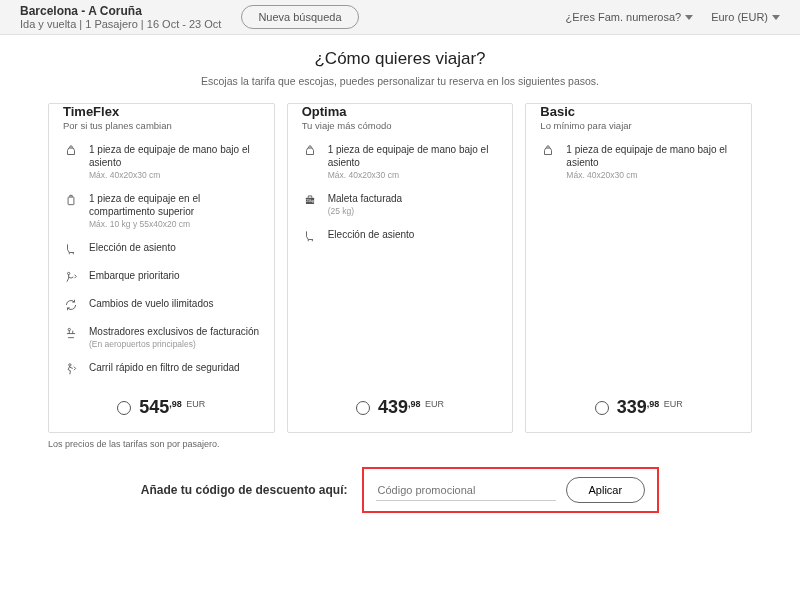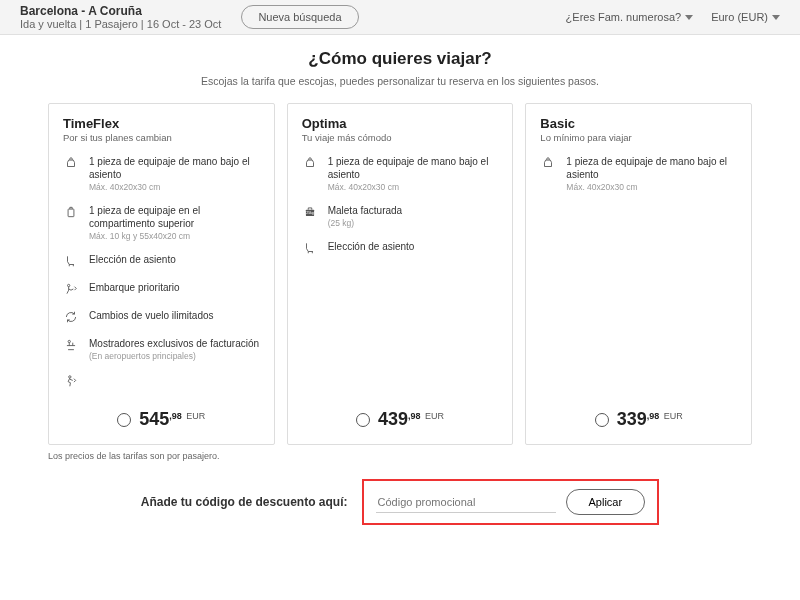--- a/index.html
+++ b/index.html
@@ -6,24 +6,24 @@
   body { font-family: -apple-system, Helvetica, Arial, sans-serif; background: #fff; width: 800px; height: 600px; overflow: hidden; color: #222; }
   .topbar { background: #f4f4f4; border-bottom: 1px solid #e0e0e0; padding: 4px 20px; display: flex; align-items: center; justify-content: space-between; }
   .trip-info { font-size: 11px; color: #666; }
   .trip-route { font-size: 12px; font-weight: 600; color: #333; }
   .topbar-left { display: flex; align-items: center; gap: 20px; }
   .new-search { border: 1px solid #999; background: transparent; border-radius: 16px; padding: 5px 16px; font-size: 11px; color: #555; cursor: pointer; }
   .topbar-right { display: flex; align-items: center; gap: 18px; font-size: 11px; color: #555; }
   .dd { display: flex; align-items: center; gap: 4px; cursor: pointer; }
   .chev { width: 0; height: 0; border-left: 4px solid transparent; border-right: 4px solid transparent; border-top: 5px solid #777; }
   .main { padding: 14px 48px 0 48px; }
-  .title { text-align: center; font-size: 17px; font-weight: 700; margin-bottom: 6px; }
+  .title { text-align: center; font-size: 17px; font-weight: 400; margin-bottom: 6px; }
   .subtitle { text-align: center; font-size: 10.5px; color: #666; margin-bottom: 16px; }
   .cards { display: flex; gap: 12px; }
-  .card { flex: 1; border: 1px solid #ddd; border-radius: 2px; padding: 12px 14px 14px 14px; display: flex; flex-direction: column; }
+  .card { flex: 1; border: 1px solid #ddd; border-radius: 2px; padding: 0 14px 14px 14px; display: flex; flex-direction: column; }
   .card-title { font-size: 13px; font-weight: 700; }
   .card-sub { font-size: 9.5px; color: #666; margin-top: 1px; margin-bottom: 12px; }
   .feat { display: flex; gap: 10px; margin-bottom: 12px; }
   .feat-icon { width: 16px; height: 16px; flex: 0 0 16px; display: flex; align-items: center; justify-content: center; font-size: 12px; color: #555; }
   .feat-icon svg { width: 14px; height: 14px; stroke: #555; fill: none; stroke-width: 1.5; }
   .feat-text { font-size: 10px; color: #333; line-height: 1.3; }
   .feat-sub { font-size: 8.5px; color: #999; margin-top: 1px; }
   .card-spacer { flex: 1; }
   .price-row { display: flex; align-items: center; justify-content: center; gap: 8px; margin-top: 8px; }
   .radio { width: 14px; height: 14px; border: 1.5px solid #555; border-radius: 50%; }
@@ -147,20 +147,23 @@
         </div>
         <div class="feat">
           <div class="feat-icon">
             <svg viewBox="0 0 24 24">
               <circle cx="10" cy="5" r="2"></circle>
               <path d="M10 7l-3 6 4 2-1 6"></path>
               <path d="M10 9l5 2"></path>
               <path d="M17 8l3 3-3 3"></path>
             </svg>
           </div>
+          <div>
+            <div class="feat-text">Carril rápido en filtro de seguridad</div>
+          </div>
         </div>
         <div class="card-spacer"></div>
         <div class="price-row">
           <div class="radio"></div>
           <div><span class="price-int">545</span><span class="price-dec">,98</span> <span class="price-cur">EUR</span></div>
         </div>
       </div>
       <div class="card">
         <div class="card-title">Optima</div>
         <div class="card-sub">Tu viaje más cómodo</div>

